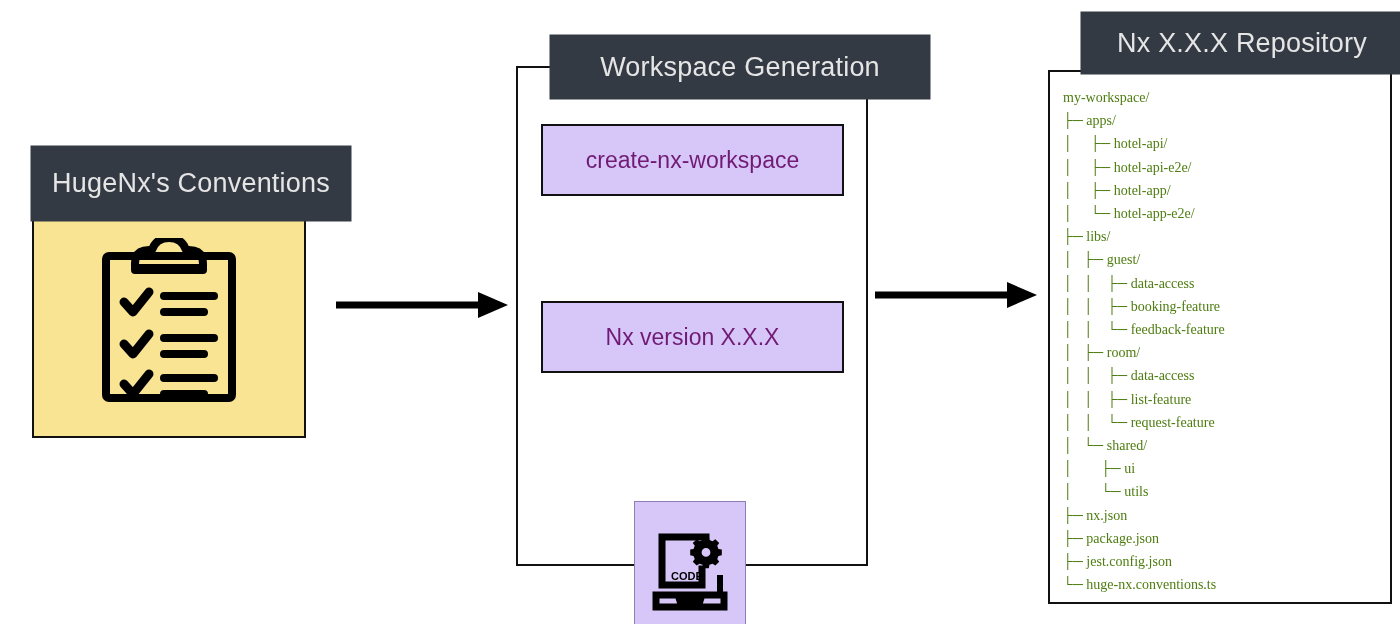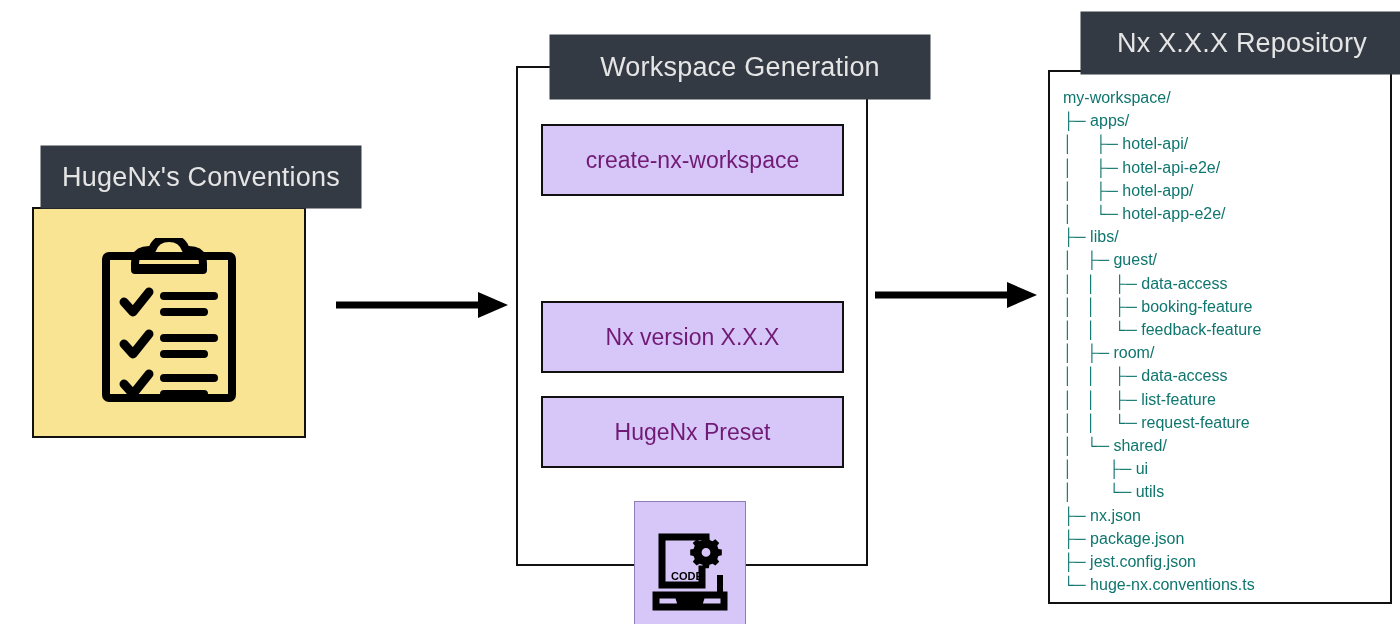--- a/index.html
+++ b/index.html
@@ -28,24 +28,24 @@
     justify-content: center;
     font-size: 27px;
     letter-spacing: .2px;
     z-index: 5;
     box-shadow: 0 0 0 0.5px #343a44;
     margin-left: 21px;
   }
 
   
   #left-header {
-    left: 20px;
+    left: 10px;
     top: 146px;
     width: 320px;
-    height: 62px;
+    height: 75px;
   }
   #left-yellow {
     position: absolute;
     left: 32px;
     top: 207px;
     width: 274px;
     height: 231px;
     background: #f9e493;
     border: 2px solid #111111;
     box-sizing: border-box;
@@ -137,24 +137,24 @@
     top: 12px;
     width: 322px;
     height: 62px;
   }
   #tree {
     position: absolute;
     left: 1063px;
     top: 86px;
     width: 330px;
     z-index: 4;
-    font-family: Liberation Sans, sans-serif;
-    font-size: 16px;
+    font-family: Liberation Serif, serif;
+    font-size: 14px;
     line-height: 23.2px;
-    color: #0f766e;
+    color: #4d7c0f;
     white-space: pre;
   }
   .tree-line { white-space: pre; }
 </style>
 </head>
 <body>
 
 <div id="canvas">
 
   <div class="hdr" id="left-header">HugeNx's Conventions</div>
@@ -186,21 +186,20 @@
     <line x1="0" y1="15" x2="148" y2="15" stroke="#000" stroke-width="7"></line>
     <polygon points="142,2 172,15 142,28" fill="#000"></polygon>
   </svg>
 
   <div id="mid-box"></div>
 
   <div class="hdr" id="mid-header">Workspace Generation</div>
 
   <div class="purple-box" id="pb-0">create-nx-workspace</div>
   <div class="purple-box" id="pb-2">Nx version X.X.X</div>
-  <div class="purple-box" id="pb-3">HugeNx Preset</div>
 
   <div id="code-chip">
     <svg id="code-icon" viewBox="0 0 92 92">
 
       <path d="M62 14 L18 14 L18 62 L58 62 L58 46" fill="none" stroke="#000" stroke-width="7" stroke-linecap="square" stroke-linejoin="miter"></path>
 
       <g transform="translate(62,26)">
         <path d="M-4.5,-20 L4.5,-20 L5.6,-14.6 L10.6,-12.6 L15,-15.8 L21.3,-9.5
                  L18.1,-5.1 L20.1,-0.1 L25.5,1 L25.5,10 L20.1,11.1 L18.1,16.1
                  L21.3,20.5 L15,26.8 L10.6,23.6 L5.6,25.6 L4.5,31 L-4.5,31

